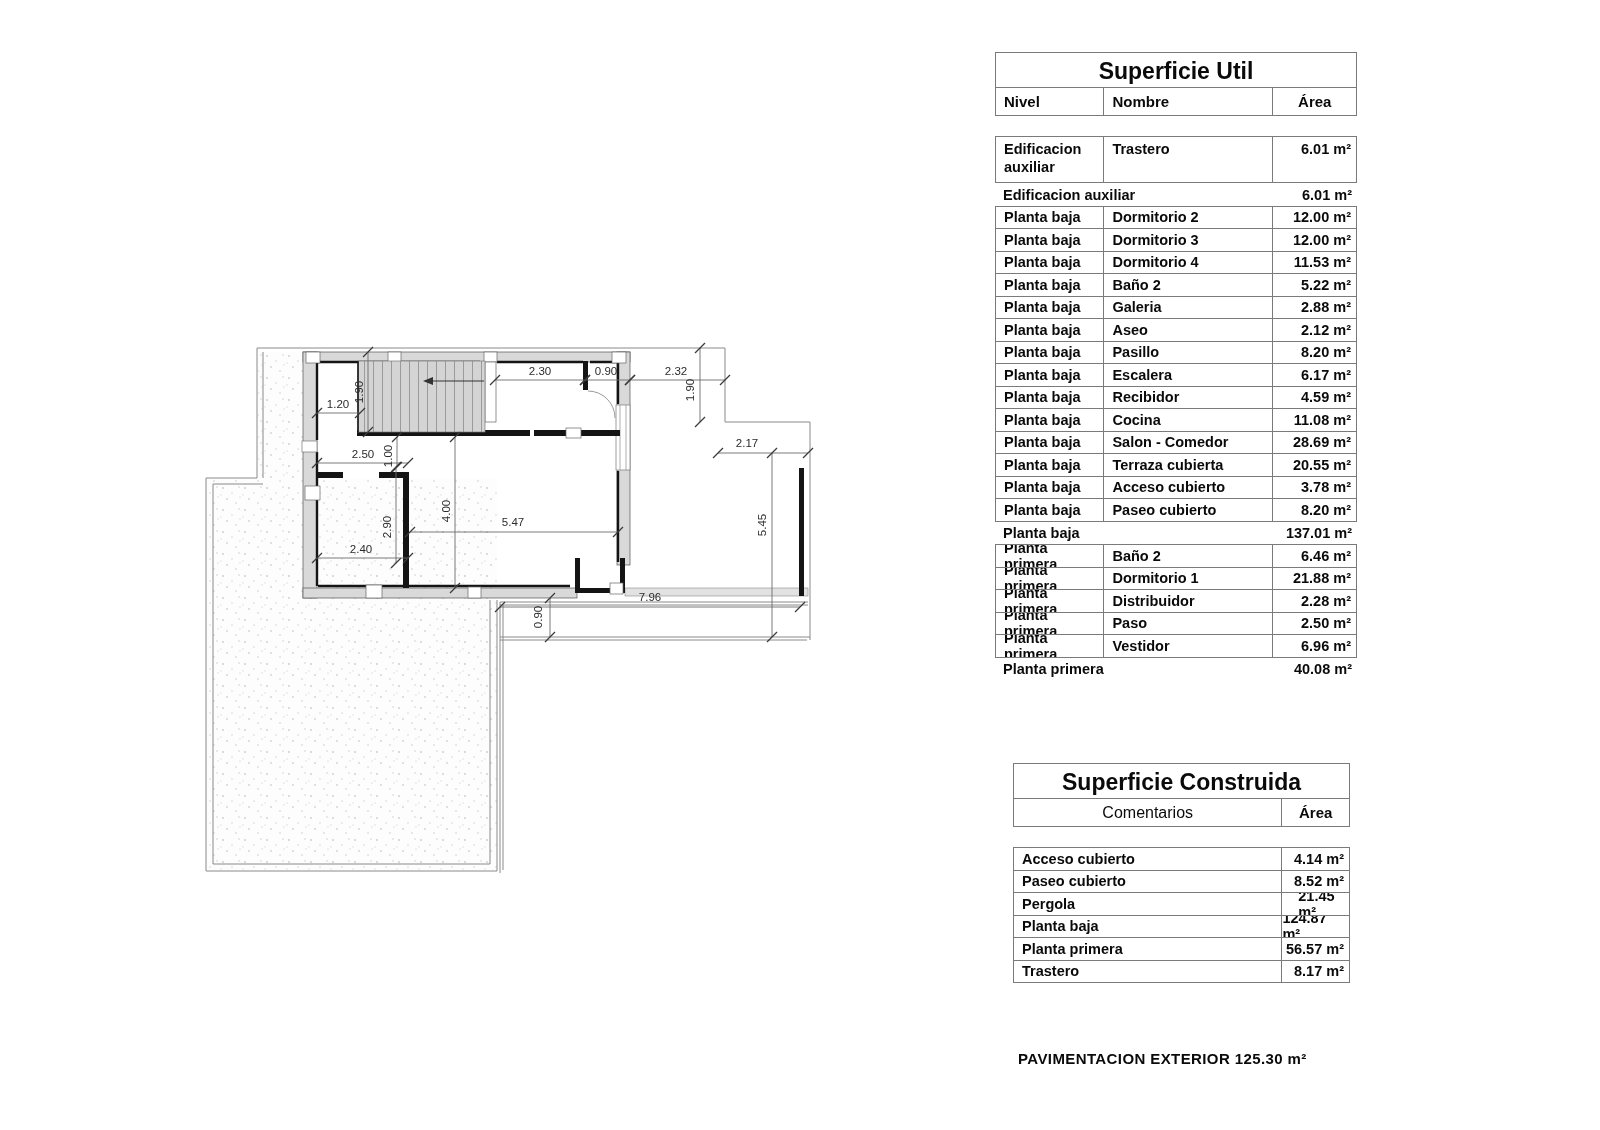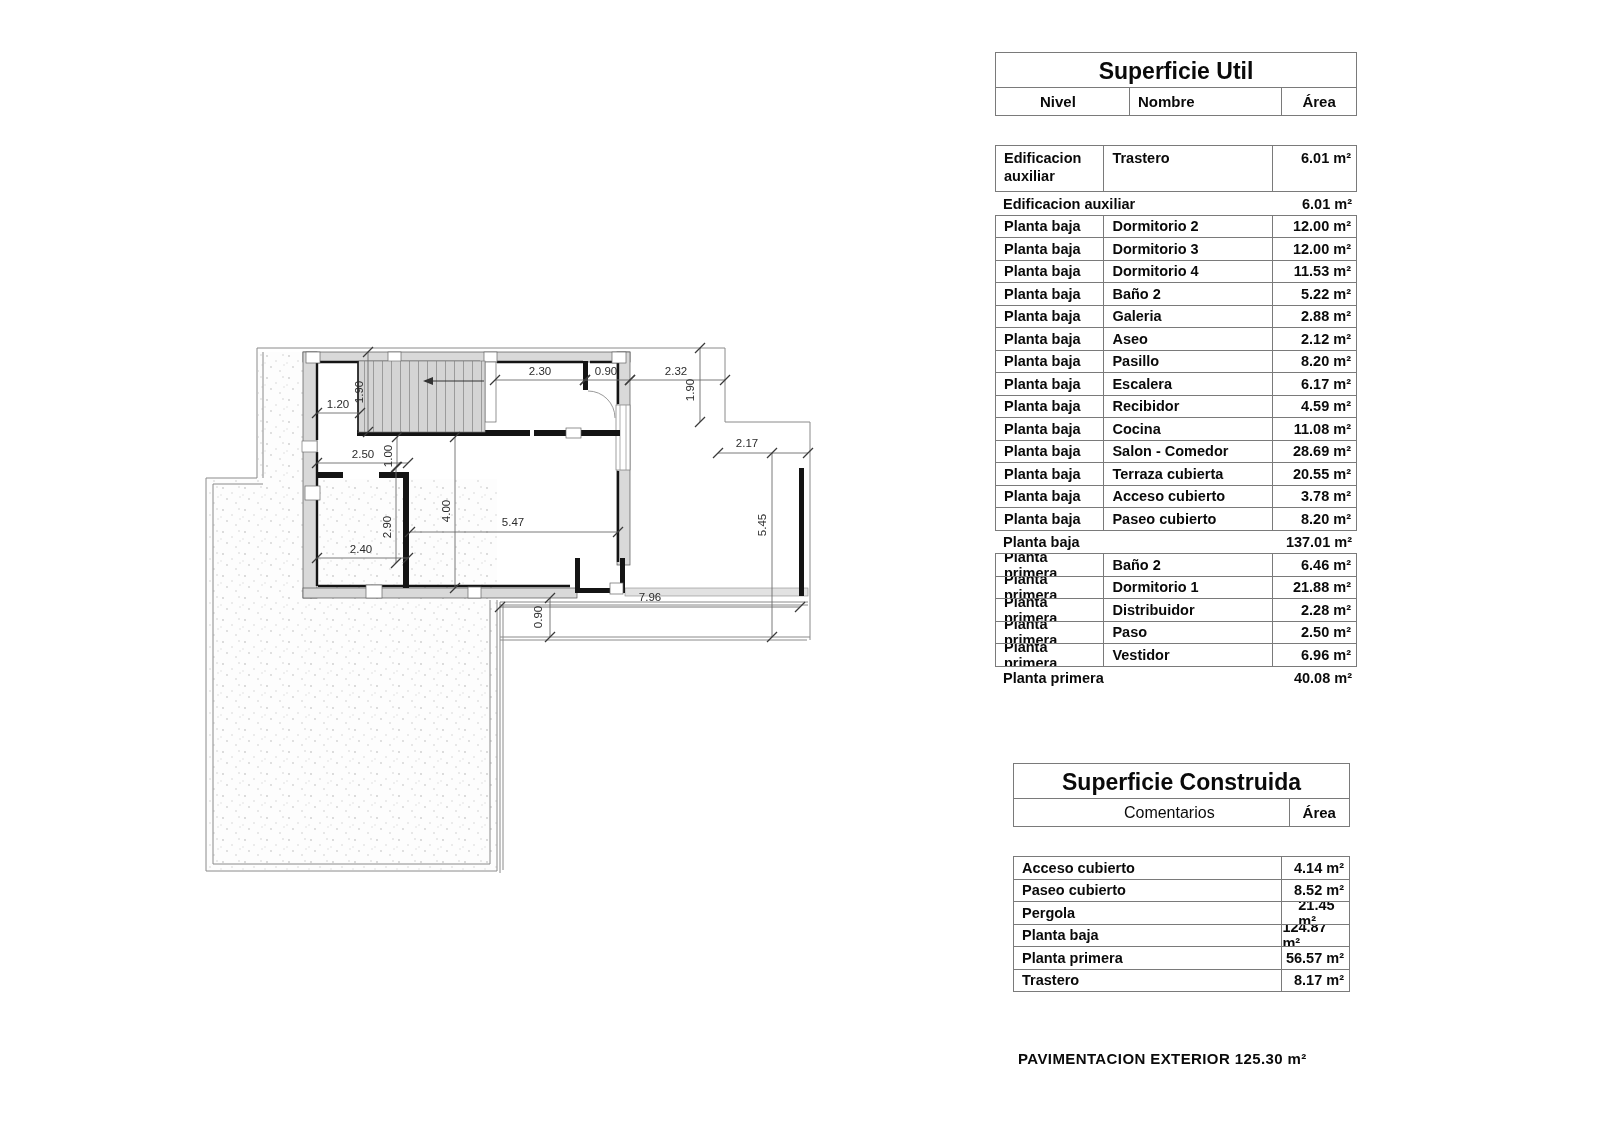--- a/index.html
+++ b/index.html
@@ -6,24 +6,24 @@
   .page{position:relative;width:1600px;height:1130px;background:#fff;overflow:hidden;
         font-family:"Liberation Sans",sans-serif;}
   svg{position:absolute;left:0;top:0;}
 
   .tbl{position:absolute;color:#0a0a0a;}
   .tbl-title{border:1px solid #7a7a7a;height:36px;line-height:36px;text-align:center;
              font-weight:bold;font-size:23px;box-sizing:border-box;}
   .tbl-head{display:flex;border:1px solid #7a7a7a;border-top:none;height:28px;box-sizing:border-box;}
   .hc{display:flex;align-items:center;font-weight:bold;font-size:15px;padding-left:8px;
       box-sizing:border-box;border-left:1px solid #7a7a7a;height:100%;}
-  .hc:first-child{border-left:none;margin-left:36px;}
+  .hc:first-child{border-left:none;}
   .hc.center{justify-content:center;padding-left:0;}
   .hc.regular{font-weight:normal;font-size:16px;}
-  .tbl-body{margin-top:30px;}
+  .tbl-body{margin-top:21px;}
   .row{display:flex;height:23.5px;box-sizing:border-box;font-size:14.5px;font-weight:bold;
        align-items:stretch;}
   .row.bordered{border:1px solid #7a7a7a;margin-top:-1px;}
   .cell{display:flex;align-items:center;padding-left:8px;box-sizing:border-box;
         border-left:1px solid #7a7a7a;overflow:hidden;}
   .cell:first-child{border-left:none;}
   .cell.area{justify-content:flex-end;padding-right:5px;padding-left:0;}
   .row.tall{height:47px;}
   .row.tall .cell{align-items:flex-start;padding-top:3px;line-height:1.25;}
   .row.plain .cell{border-left:none;}

